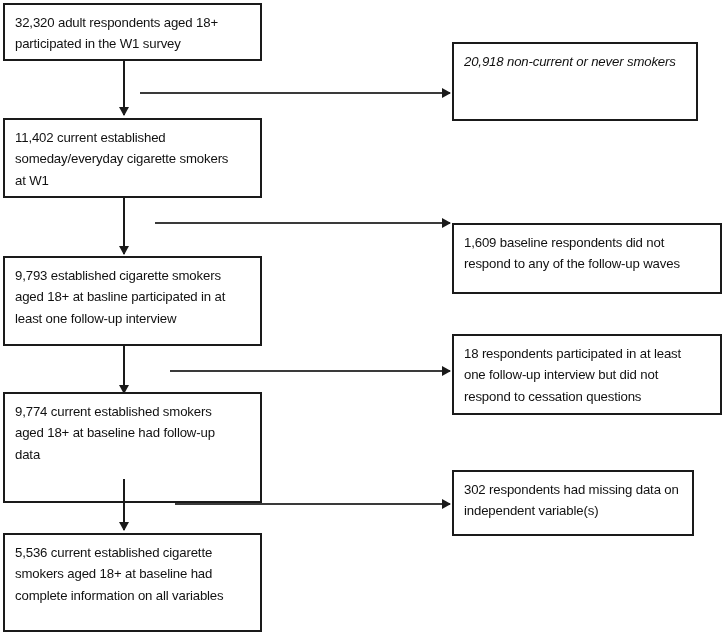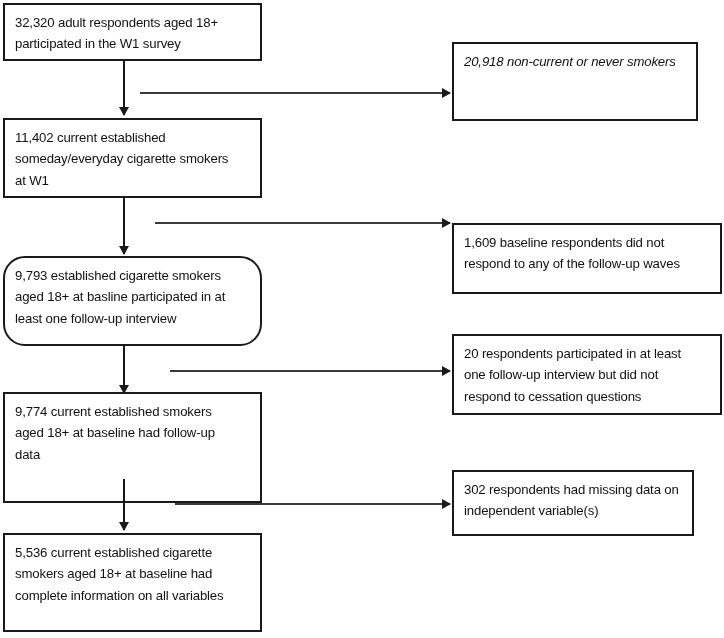--- a/index.html
+++ b/index.html
@@ -96,32 +96,32 @@
 
   <div class="v-arrow" style="left:123px; top:198px; height:56px;"></div>
 
   <div class="h-arrow" style="left:155px; top:222px; width:295px;"></div>
 
   <div class="node-box" style="left:452px; top:187px; width:270px; height:71px;margin-top:36px;">
     <span class="node-text">1,609 baseline respondents did not
 respond to any of the follow-up waves</span>
   </div>
 
-  <div class="node-box" style="left:3px; top:256px; width:259px; height:90px;border-radius:22px;">
+  <div class="node-box" style="left:3px; top:256px; width:259px; height:90px;">
     <span class="node-text">9,793 established cigarette smokers
 aged 18+ at basline participated in at
 least one follow-up interview</span>
   </div>
 
   <div class="v-arrow" style="left:123px; top:346px; height:47px;"></div>
 
   <div class="h-arrow" style="left:170px; top:370px; width:280px;"></div>
 
   <div class="node-box" style="left:452px; top:334px; width:270px; height:81px;">
-    <span class="node-text">20 respondents participated in at least
+    <span class="node-text">18 respondents participated in at least
 one follow-up interview but did not
 respond to cessation questions</span>
   </div>
 
   <div class="node-box" style="left:3px; top:392px; width:259px; height:111px;">
     <span class="node-text">9,774 current established smokers
 aged 18+ at baseline had follow-up
 data</span>
   </div>
 

